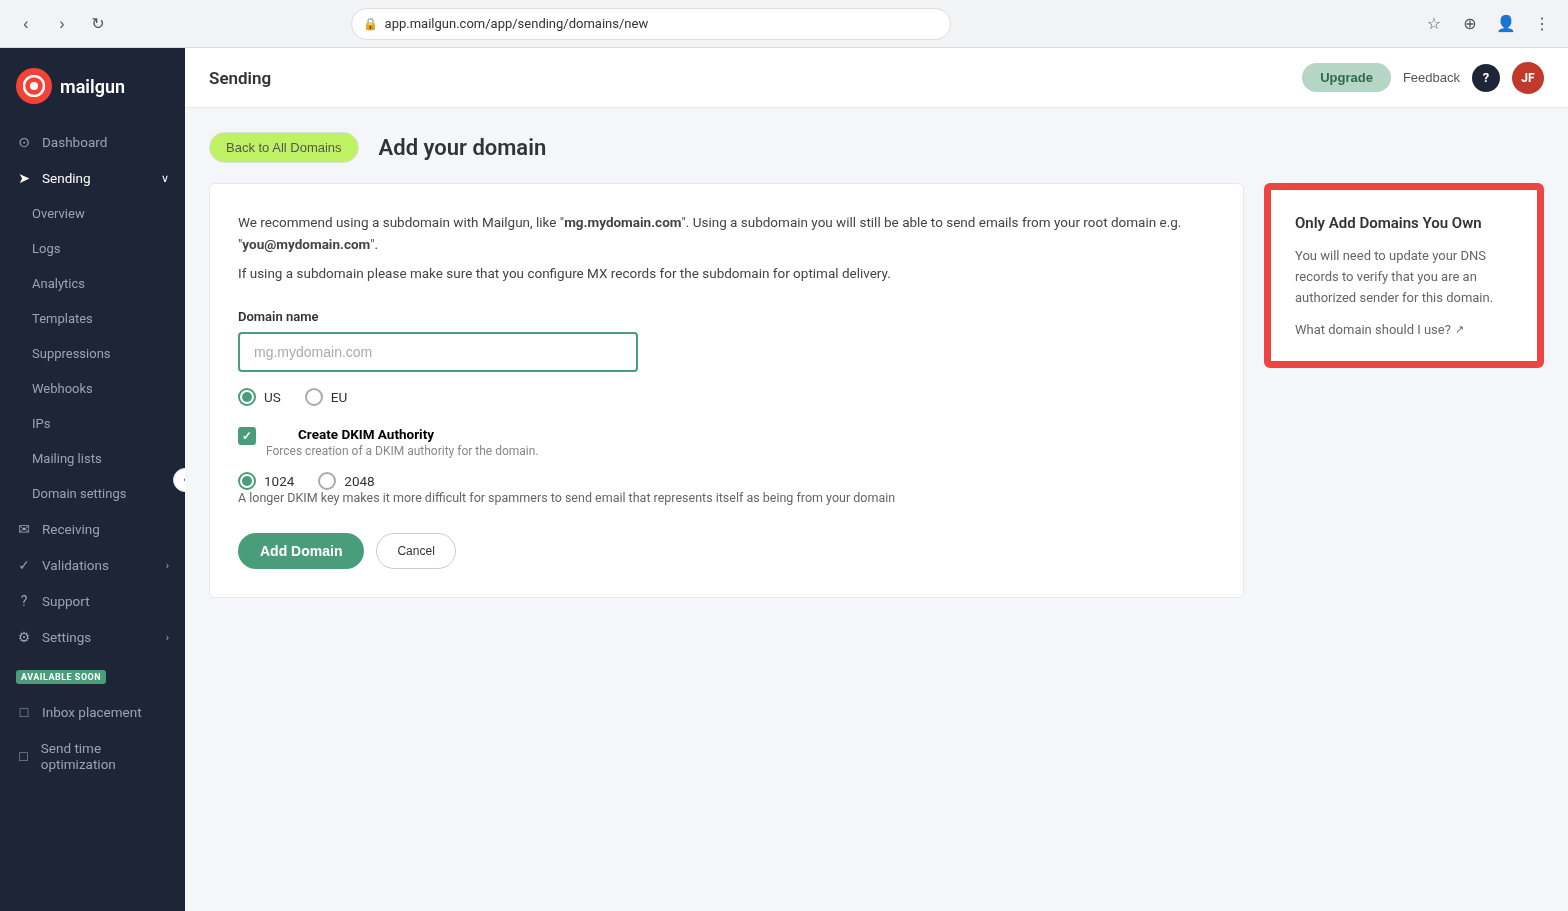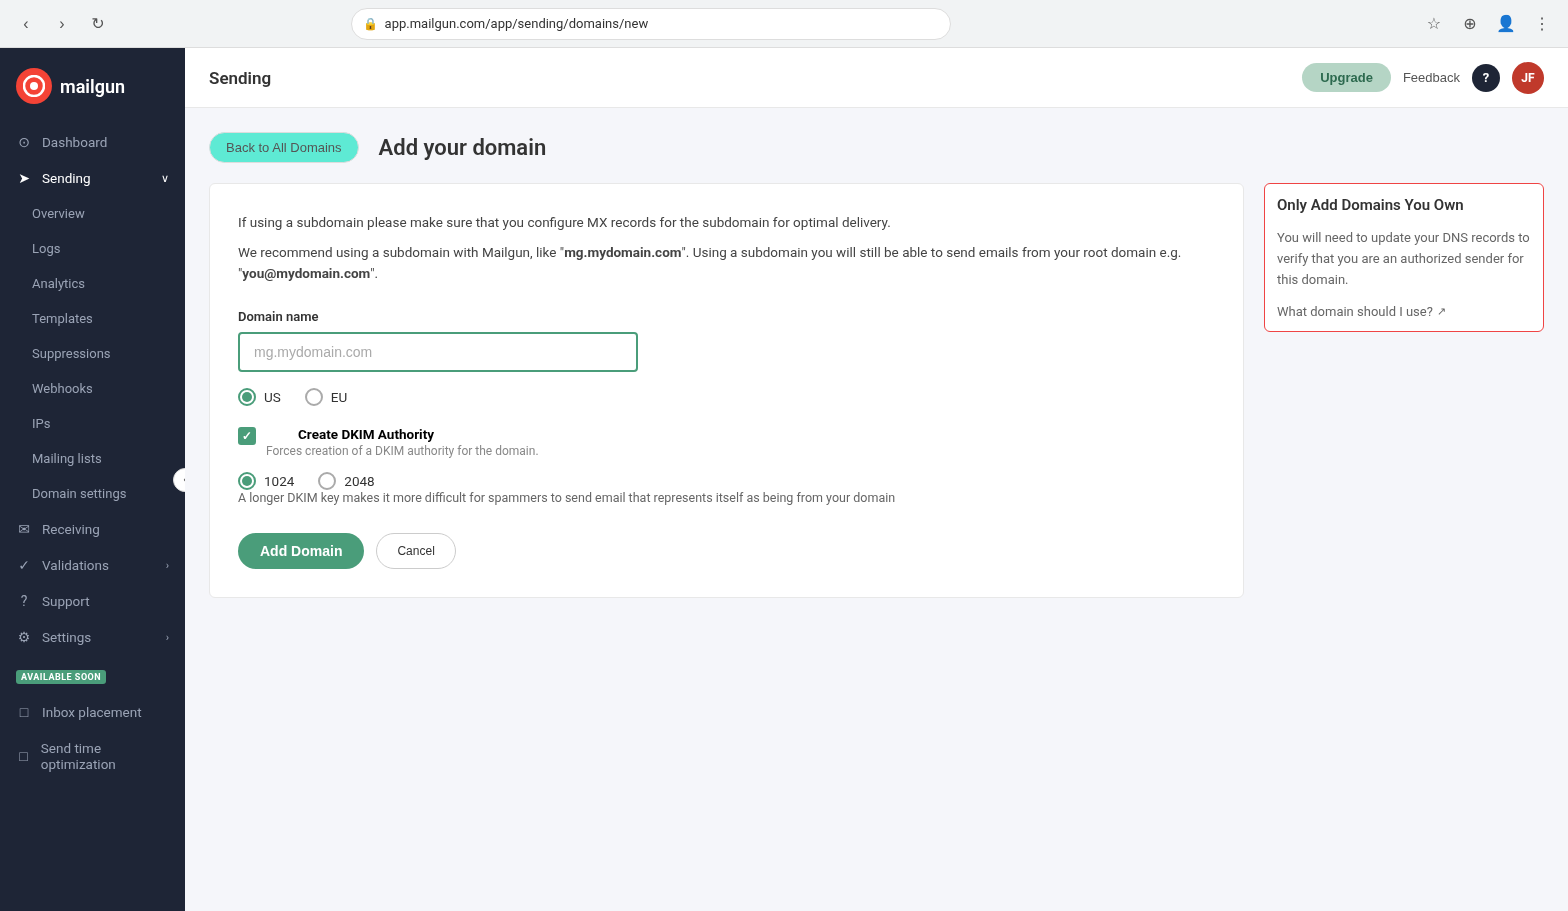--- a/index.html
+++ b/index.html
@@ -79,21 +79,21 @@
     .btn-upgrade { background: #b5d5c5; color: #2d6a4f; border: none; border-radius: 20px; padding: 7px 18px; font-size: 13px; font-weight: 600; cursor: pointer; }
     .btn-feedback { background: transparent; border: none; font-size: 13px; color: #555; cursor: pointer; font-weight: 500; }
     .header-help { width: 28px; height: 28px; background: #1e2536; border-radius: 50%; display: flex; align-items: center; justify-content: center; color: white; font-size: 13px; font-weight: bold; cursor: pointer; }
     .header-avatar { width: 32px; height: 32px; background: #c0392b; border-radius: 50%; display: flex; align-items: center; justify-content: center; color: white; font-size: 12px; font-weight: bold; cursor: pointer; }
 
     
     .page-content { flex: 1; overflow-y: auto; padding: 24px; display: flex; flex-direction: column; gap: 20px; }
 
     
     .page-title-row { display: flex; align-items: center; gap: 20px; }
-    .btn-back { background: #5eead4; border: 1px solid #ddd; border-radius: 20px; padding: 7px 16px; font-size: 13px; color: #555; cursor: pointer; font-weight: 500; }
+    .btn-back { background: #bef264; border: 1px solid #ddd; border-radius: 20px; padding: 7px 16px; font-size: 13px; color: #555; cursor: pointer; font-weight: 500; }
     .page-main-title { font-size: 22px; font-weight: 600; color: #333; }
 
     
     .main-layout { display: flex; gap: 20px; align-items: flex-start; }
 
     .form-card {
       flex: 1; background: white; border: 1px solid #e8e8e8; border-radius: 6px; padding: 28px;
     }
     .info-text { font-size: 13.5px; color: #444; line-height: 1.6; margin-bottom: 8px; }
     .info-text strong { font-weight: 700; }
@@ -119,21 +119,21 @@
 
     .dkim-options { display: flex; gap: 24px; margin-top: 14px; align-items: center; }
     .dkim-note { font-size: 12.5px; color: #666; }
 
     .form-actions { display: flex; gap: 12px; margin-top: 28px; }
     .btn-add-domain { background: #4a9d7a; color: white; border: none; border-radius: 20px; padding: 10px 22px; font-size: 14px; font-weight: 600; cursor: pointer; }
     .btn-cancel { background: white; border: 1px solid #ccc; border-radius: 20px; padding: 10px 20px; font-size: 12px; color: #333; cursor: pointer; }
 
     
     .side-card {
-      width: 280px; background: white; border: 1px solid #ef4444; border-radius: 6px; padding: 12px; flex-shrink: 0;
+      width: 280px; background: white; border: 7px solid #ef4444; border-radius: 6px; padding: 24px; flex-shrink: 0;
     }
     .side-card-title { font-size: 15px; font-weight: 600; color: #333; margin-bottom: 14px; }
     .side-card-text { font-size: 13px; color: #666; line-height: 1.6; margin-bottom: 14px; }
     .side-card-link { font-size: 13px; color: #666; display: flex; align-items: center; gap: 4px; cursor: pointer; }
     .external-icon { font-size: 11px; }
   </style>
 </head>
 <body>
 
 <div class="browser-bar">
@@ -263,24 +263,24 @@
     <div class="page-content">
 
       <div class="page-title-row">
         <button class="btn-back">Back to All Domains</button>
         <h1 class="page-main-title">Add your domain</h1>
       </div>
 
       <div class="main-layout">
 
         <div class="form-card">
-          <p class="info-text">If using a subdomain please make sure that you configure MX records for the subdomain for optimal delivery.</p>
           <p class="info-text">
             We recommend using a subdomain with Mailgun, like "<strong>mg.mydomain.com</strong>". Using a subdomain you will still be able to send emails from your root domain e.g. "<strong>you@mydomain.com</strong>".
           </p>
+          <p class="info-text">If using a subdomain please make sure that you configure MX records for the subdomain for optimal delivery.</p>
 
           <div class="form-section">
             <label class="form-label">Domain name</label>
             <input class="form-input" type="text" placeholder="mg.mydomain.com" style="">
           </div>
 
           <div class="radio-group">
             <label class="radio-label">
               <div class="radio-input checked"></div>
               <span>US</span>

